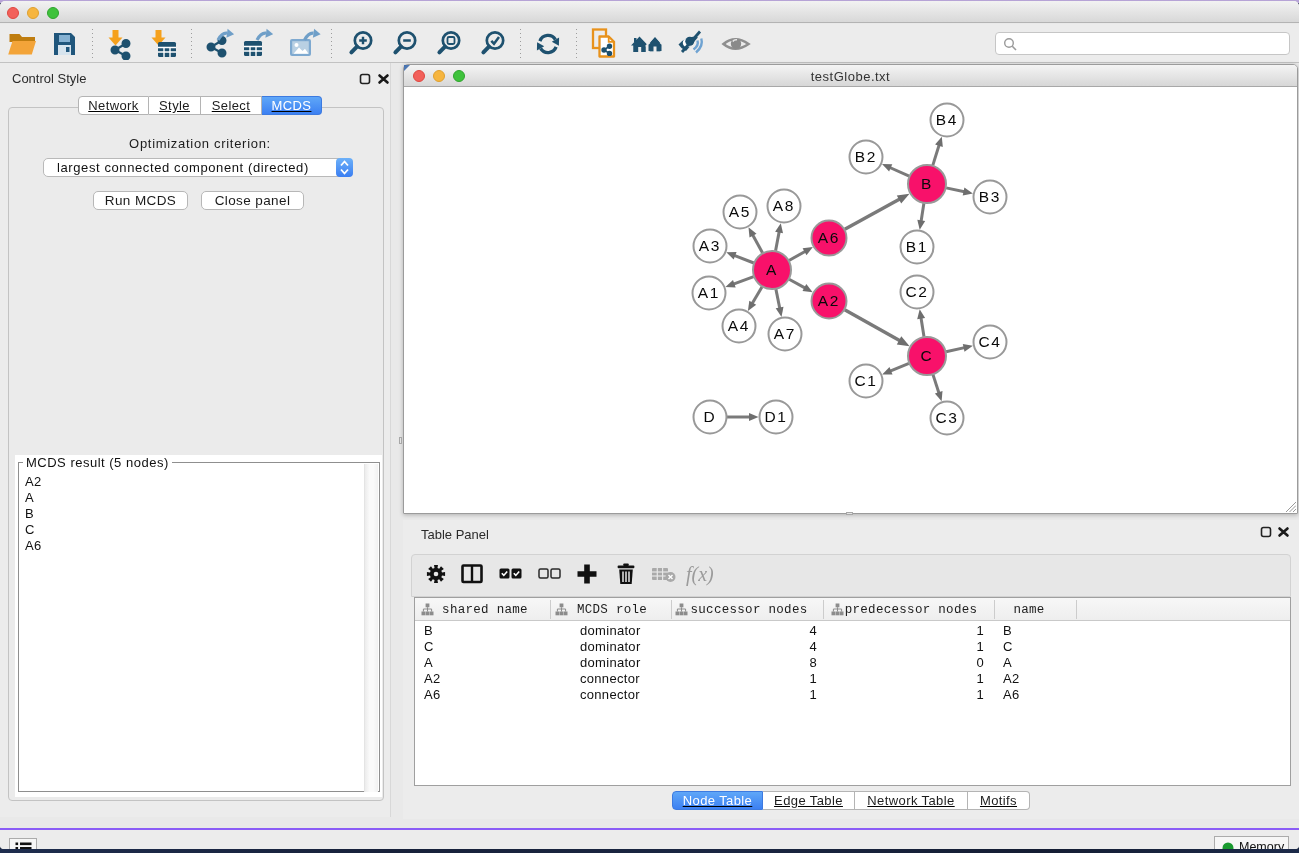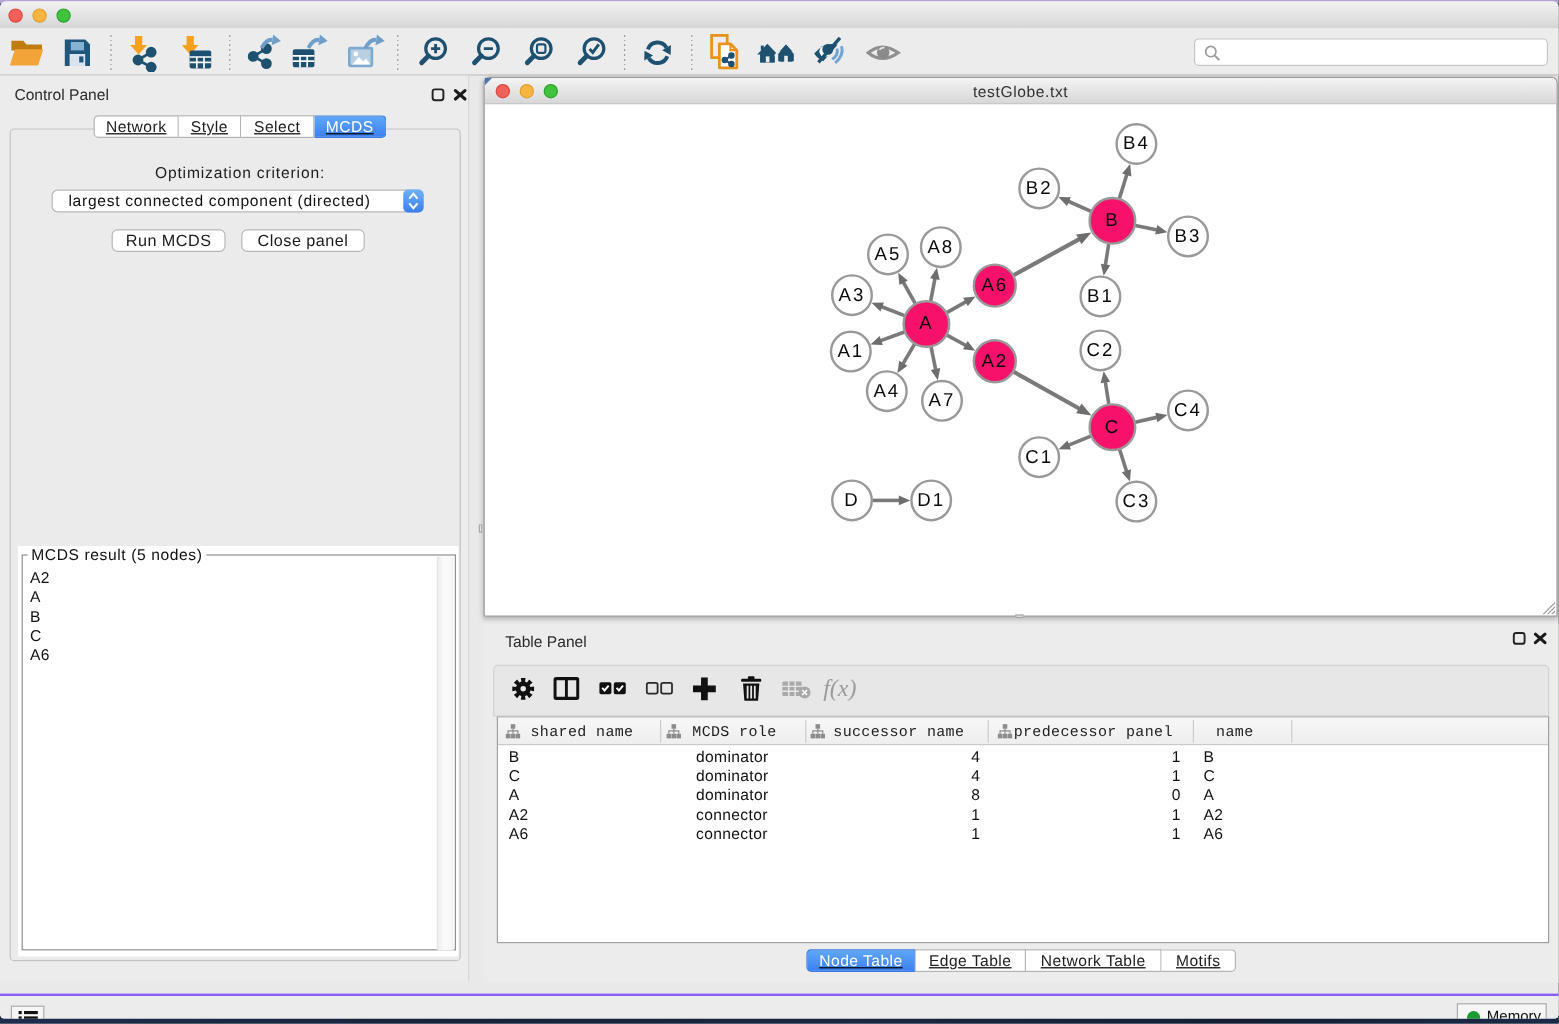--- a/index.html
+++ b/index.html
@@ -232,21 +232,21 @@
   </svg>
   <div id="searchbox">
     <svg style="position:absolute;left:7px;top:4px" width="15" height="15" viewBox="0 0 15 15">
       <circle cx="6" cy="6" r="4.3" stroke="#9a9a9a" stroke-width="1.4" fill="none"></circle>
       <line x1="9.3" y1="9.3" x2="13" y2="13" stroke="#9a9a9a" stroke-width="1.6"></line>
     </svg>
   </div>
 </div>
 
 <div id="cpanel">
-  <div class="ptitle" style="position:absolute;left:12px;top:8px">Control Panel</div>
+  <div class="ptitle" style="position:absolute;left:12px;top:8px">Control Style</div>
   <svg class="winbtn" style="left:359px;top:10px" width="12" height="12" viewBox="0 0 12 12">
     <rect x="1.5" y="1.5" width="9" height="9" rx="2" fill="none" stroke="#222" stroke-width="1.6"></rect>
   </svg>
   <svg class="winbtn" style="left:376.5px;top:10px" width="13" height="12" viewBox="0 0 13 12">
     <path d="M2.5 2.5 L10.5 9.5 M10.5 2.5 L2.5 9.5" stroke="#1a1a1a" stroke-width="2.6" stroke-linecap="round"></path>
   </svg>
   <div class="seg" style="left:78px;top:33px">
     <div class="s first" style="width:71px">Network</div>
     <div class="s" style="width:52px">Style</div>
     <div class="s" style="width:61px">Select</div>
@@ -478,22 +478,22 @@
               <path d="M6.5 4.3 V6 M2.4 8.5 V6 H10.6 V8.5 M6.5 6 V8.5"></path>
             </g>
     </svg>
       <div class="hsep" style="left:135px"></div>
           <div class="hsep" style="left:256px"></div>
       <div class="hsep" style="left:408px"></div>
           <div class="hsep" style="left:579px"></div>
       <div class="hsep" style="left:661px"></div>
       <div class="hlabel" style="left:15px;width:110px">shared name</div>
       <div class="hlabel" style="left:147px;width:100px">MCDS role</div>
-      <div class="hlabel" style="left:269px;width:130px">successor name</div>
-      <div class="hlabel" style="left:422px;width:148px">predecessor panel</div>
+      <div class="hlabel" style="left:269px;width:130px">successor nodes</div>
+      <div class="hlabel" style="left:422px;width:148px">predecessor nodes</div>
       <div class="hlabel" style="left:574px;width:80px">name</div>
     </div>
   <div class="cell" style="left:9px;top:24.5px">B</div>
       <div class="cell" style="left:165px;top:24.5px">dominator</div>
       <div class="cell" style="left:300px;top:24.5px;width:102px;text-align:right">4</div>
       <div class="cell" style="left:469px;top:24.5px;width:100px;text-align:right">1</div>
       <div class="cell" style="left:588px;top:24.5px">B</div>
       <div class="cell" style="left:9px;top:40.5px">C</div>
       <div class="cell" style="left:165px;top:40.5px">dominator</div>
       <div class="cell" style="left:300px;top:40.5px;width:102px;text-align:right">4</div>

